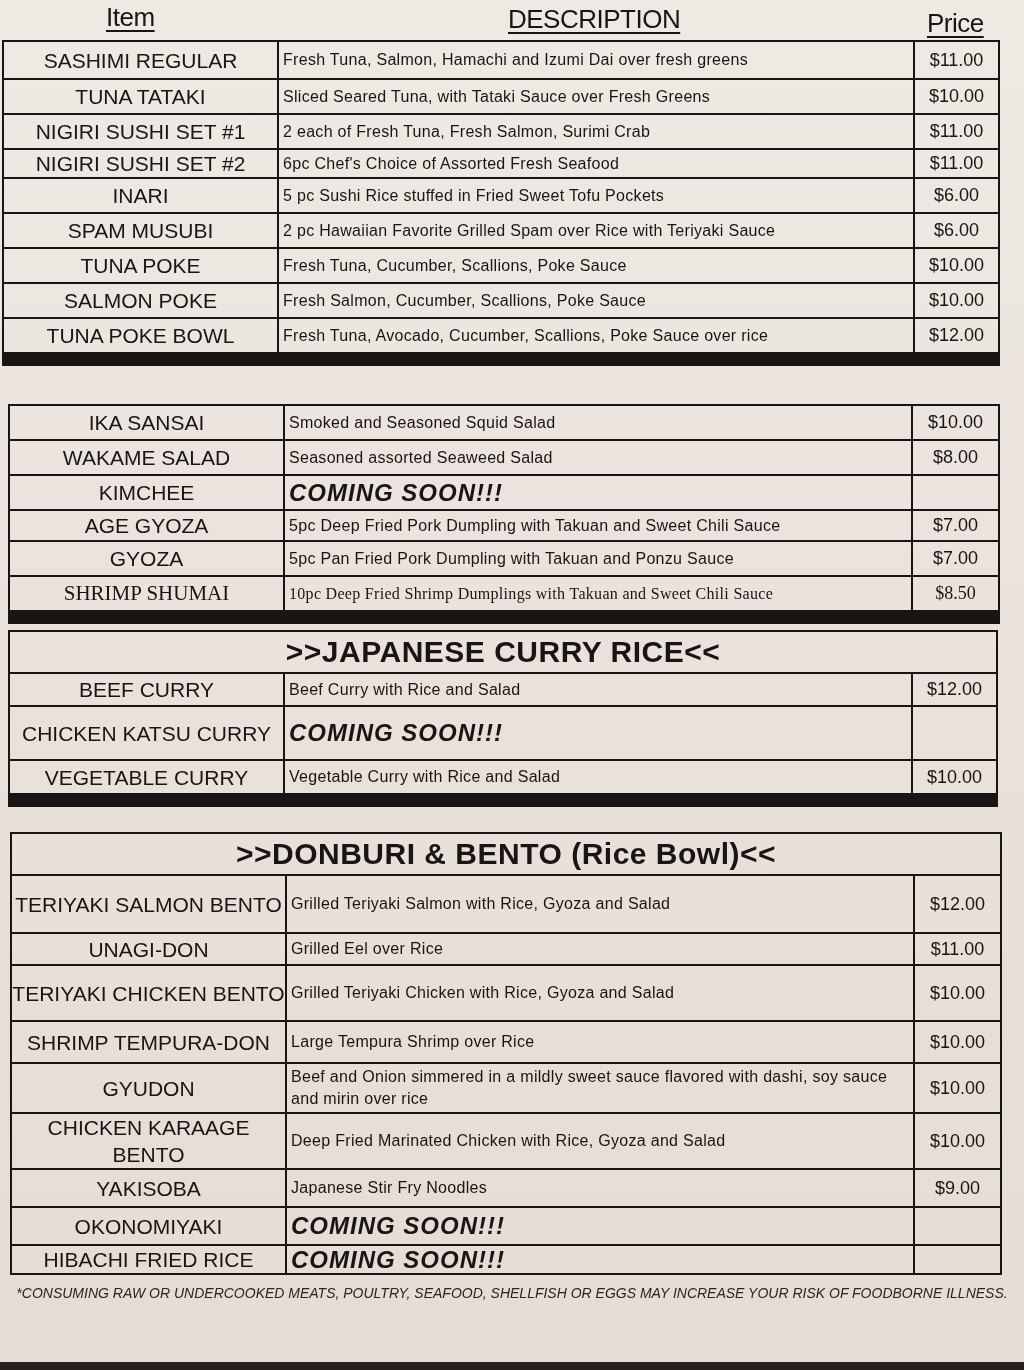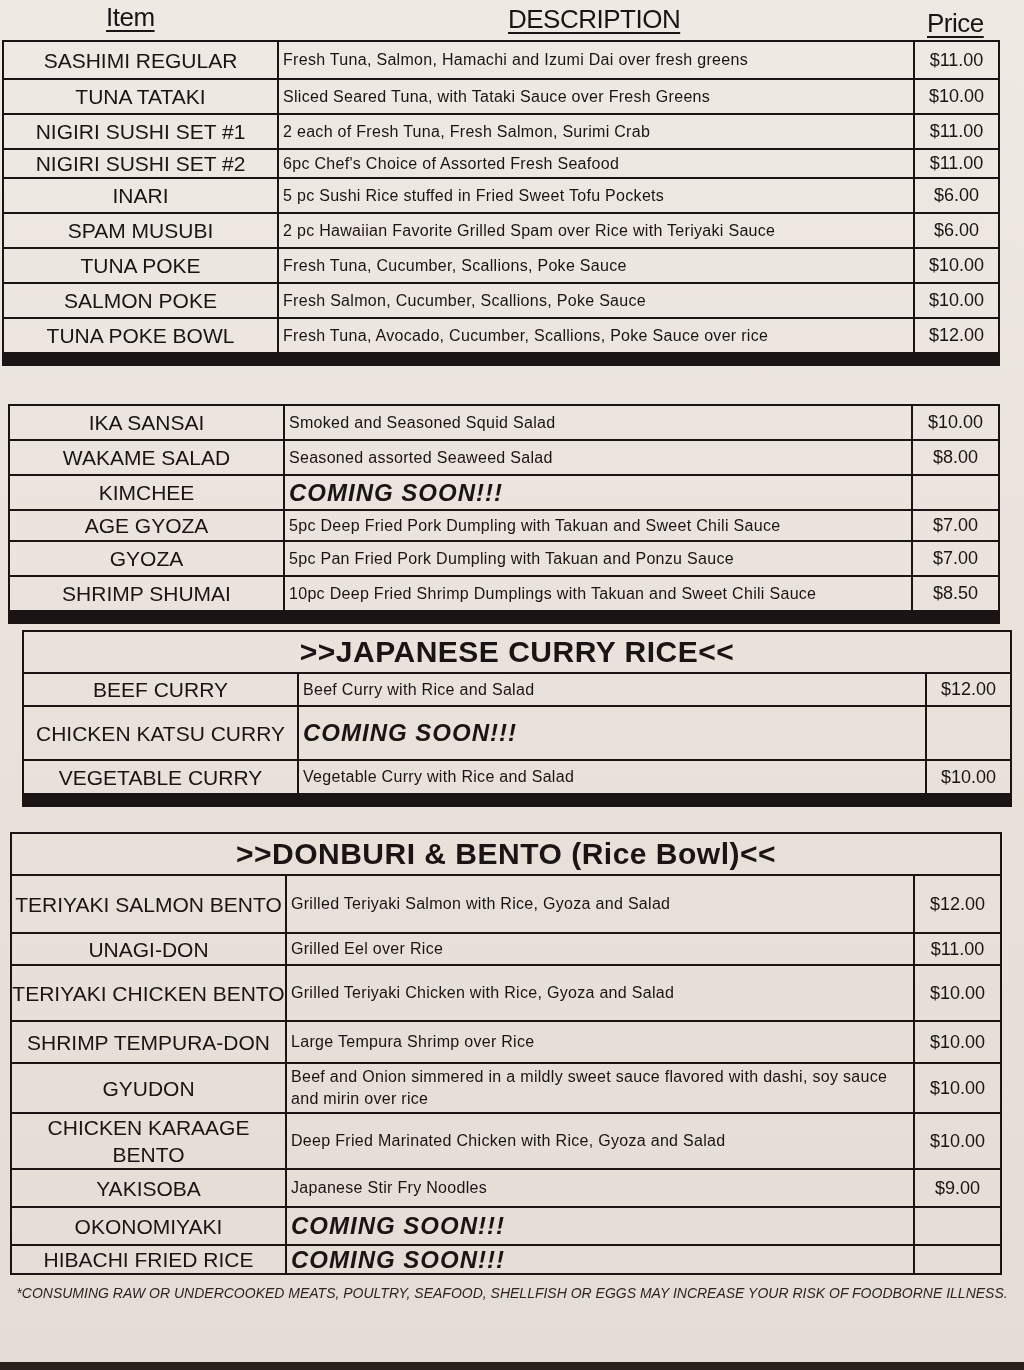--- a/index.html
+++ b/index.html
@@ -111,32 +111,32 @@
         <tr style="height: 31px;">
           <td class="name">AGE GYOZA</td>
           <td class="desc">5pc Deep Fried Pork Dumpling with Takuan and Sweet Chili Sauce</td>
           <td class="price">$7.00</td>
         </tr>
         <tr style="height: 35px;">
           <td class="name">GYOZA</td>
           <td class="desc">5pc Pan Fried Pork Dumpling with Takuan and Ponzu Sauce</td>
           <td class="price">$7.00</td>
         </tr>
-        <tr style="height: 35px;">
+        <tr style="height: 35px; font-family: Liberation Serif, serif;">
           <td class="name">SHRIMP SHUMAI</td>
           <td class="desc">10pc Deep Fried Shrimp Dumplings with Takuan and Sweet Chili Sauce</td>
           <td class="price">$8.50</td>
         </tr>
         <tr class="sep">
           <td colspan="3"></td>
         </tr>
       </tbody>
   </table>
 
-  <table class="menu" style="left:22px;top:630px;width:988px;">
+  <table class="menu" style="left:8px;top:630px;width:988px;">
     <colgroup>
         <col style="width:275px">
         <col style="width:628px">
         <col style="width:85px">
       </colgroup>
     <tbody id="g3">
         <tr class="section">
           <td colspan="3">&gt;&gt;JAPANESE CURRY RICE&lt;&lt;</td>
         </tr>
         <tr style="height: 33px;">

